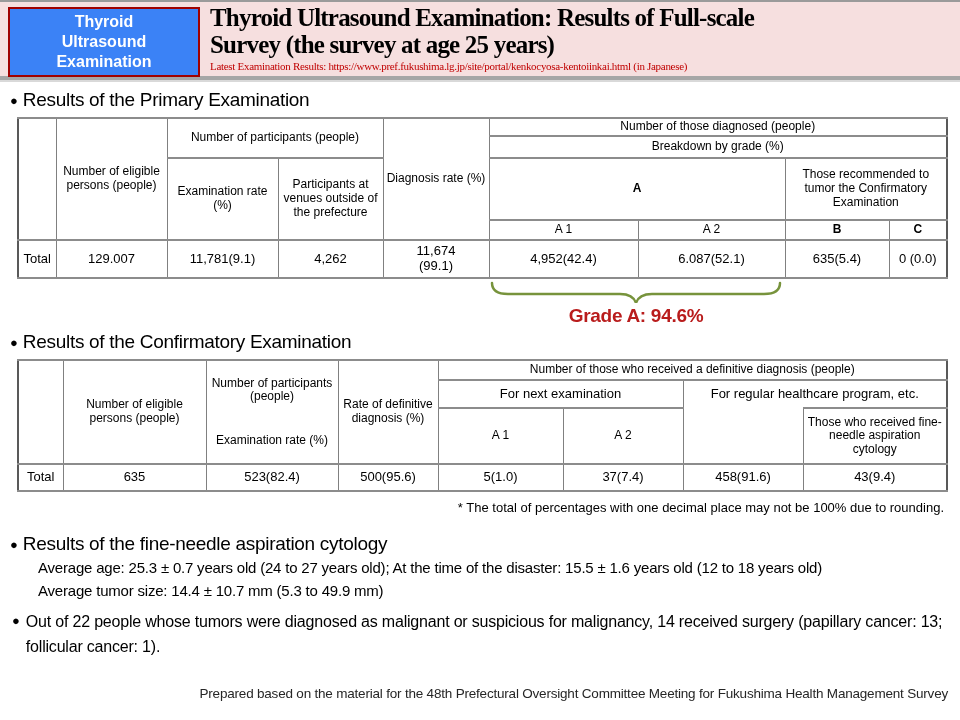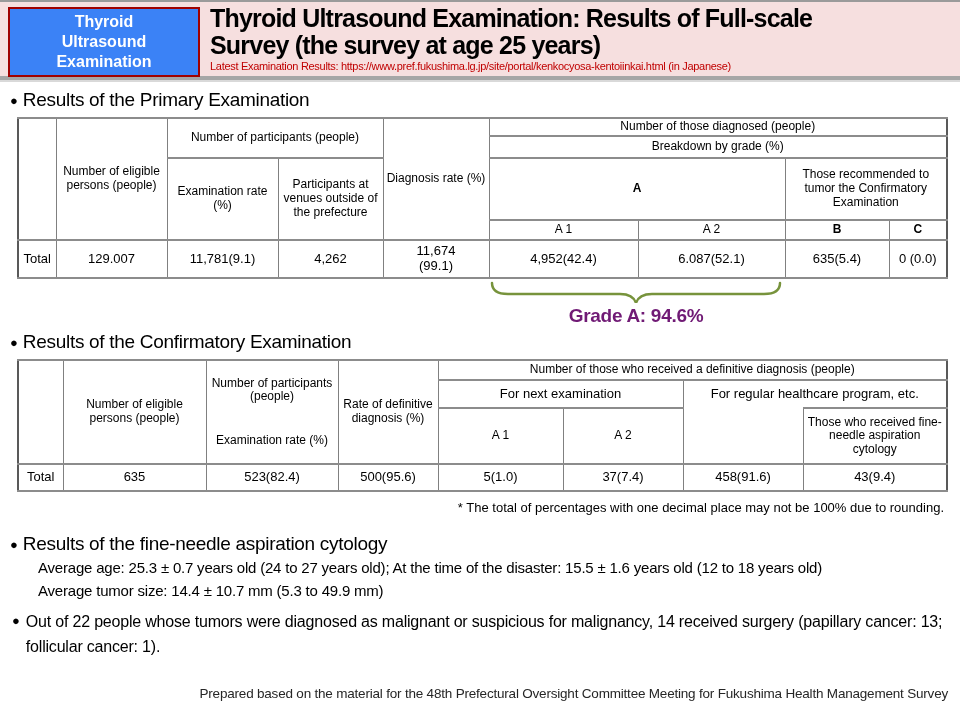--- a/index.html
+++ b/index.html
@@ -16,21 +16,21 @@
     box-shadow:0 2px 0 #d9d9d9;
     box-sizing:border-box;
   }
   .badge{
     position:absolute;left:8px;top:5px;width:188px;height:66px;
     background:#3b82f6;border:2px solid #A00000;
     display:flex;align-items:center;justify-content:center;
     color:#fff;font-weight:bold;font-size:16px;line-height:1.25;
     text-align:center;white-space:pre-line;
   }
-  .titleblock{margin-left:210px;padding-top:3px;}
+  .titleblock{margin-left:210px;padding-top:3px;font-family:Liberation Serif, serif;}
   .title{
     font-size:25px;font-weight:bold;line-height:1.07;letter-spacing:-0.8px;
     white-space:pre-line;color:#000;
   }
   .subtitle{font-size:11px;color:#C00000;margin-top:1px;letter-spacing:-0.3px;}
   
   .sec{display:flex;align-items:center;margin:9px 0 6px 10px;}
   .sec .bullet{font-size:13px;margin-right:5px;line-height:1;}
   .sec .sec-label{font-size:19px;letter-spacing:-0.3px;}
   
@@ -46,21 +46,21 @@
   td.bold{font-weight:bold;font-size:13px;}
   td.a-sub{font-size:14px;}
   td.a-big{font-size:17px;}
   td.pre{white-space:pre-line;}
   
   tr.r2 td.regular{border-bottom:none;}
   tr.r3 td.empty-merge{border-top:none;}
   .stackcell{display:flex;flex-direction:column;justify-content:space-around;height:100px;}
   
   .brace-wrap{margin-left:488px;width:296px;text-align:center;margin-top:2px;}
-  .grade-label{font-size:19px;font-weight:bold;color:#701a75;margin-top:-2px;letter-spacing:-0.3px;}
+  .grade-label{font-size:19px;font-weight:bold;color:#b91c1c;margin-top:-2px;letter-spacing:-0.3px;}
   
   .rounding-note{text-align:right;margin:8px 16px 0 0;font-size:13px;}
   .fna-lines{margin:2px 0 0 38px;font-size:15px;line-height:1.5;letter-spacing:-0.2px;}
   .bullet-par{display:flex;margin:8px 14px 0 12px;}
   .bullet-par .bullet{font-size:13px;margin:4px 6px 0 0;line-height:1;}
   .bullet-par .par-text{font-size:16px;line-height:1.55;letter-spacing:-0.2px;}
   .footer{
     position:absolute;bottom:19px;right:12px;font-size:13.5px;color:#262626;letter-spacing:-0.2px;
   }
 </style>

